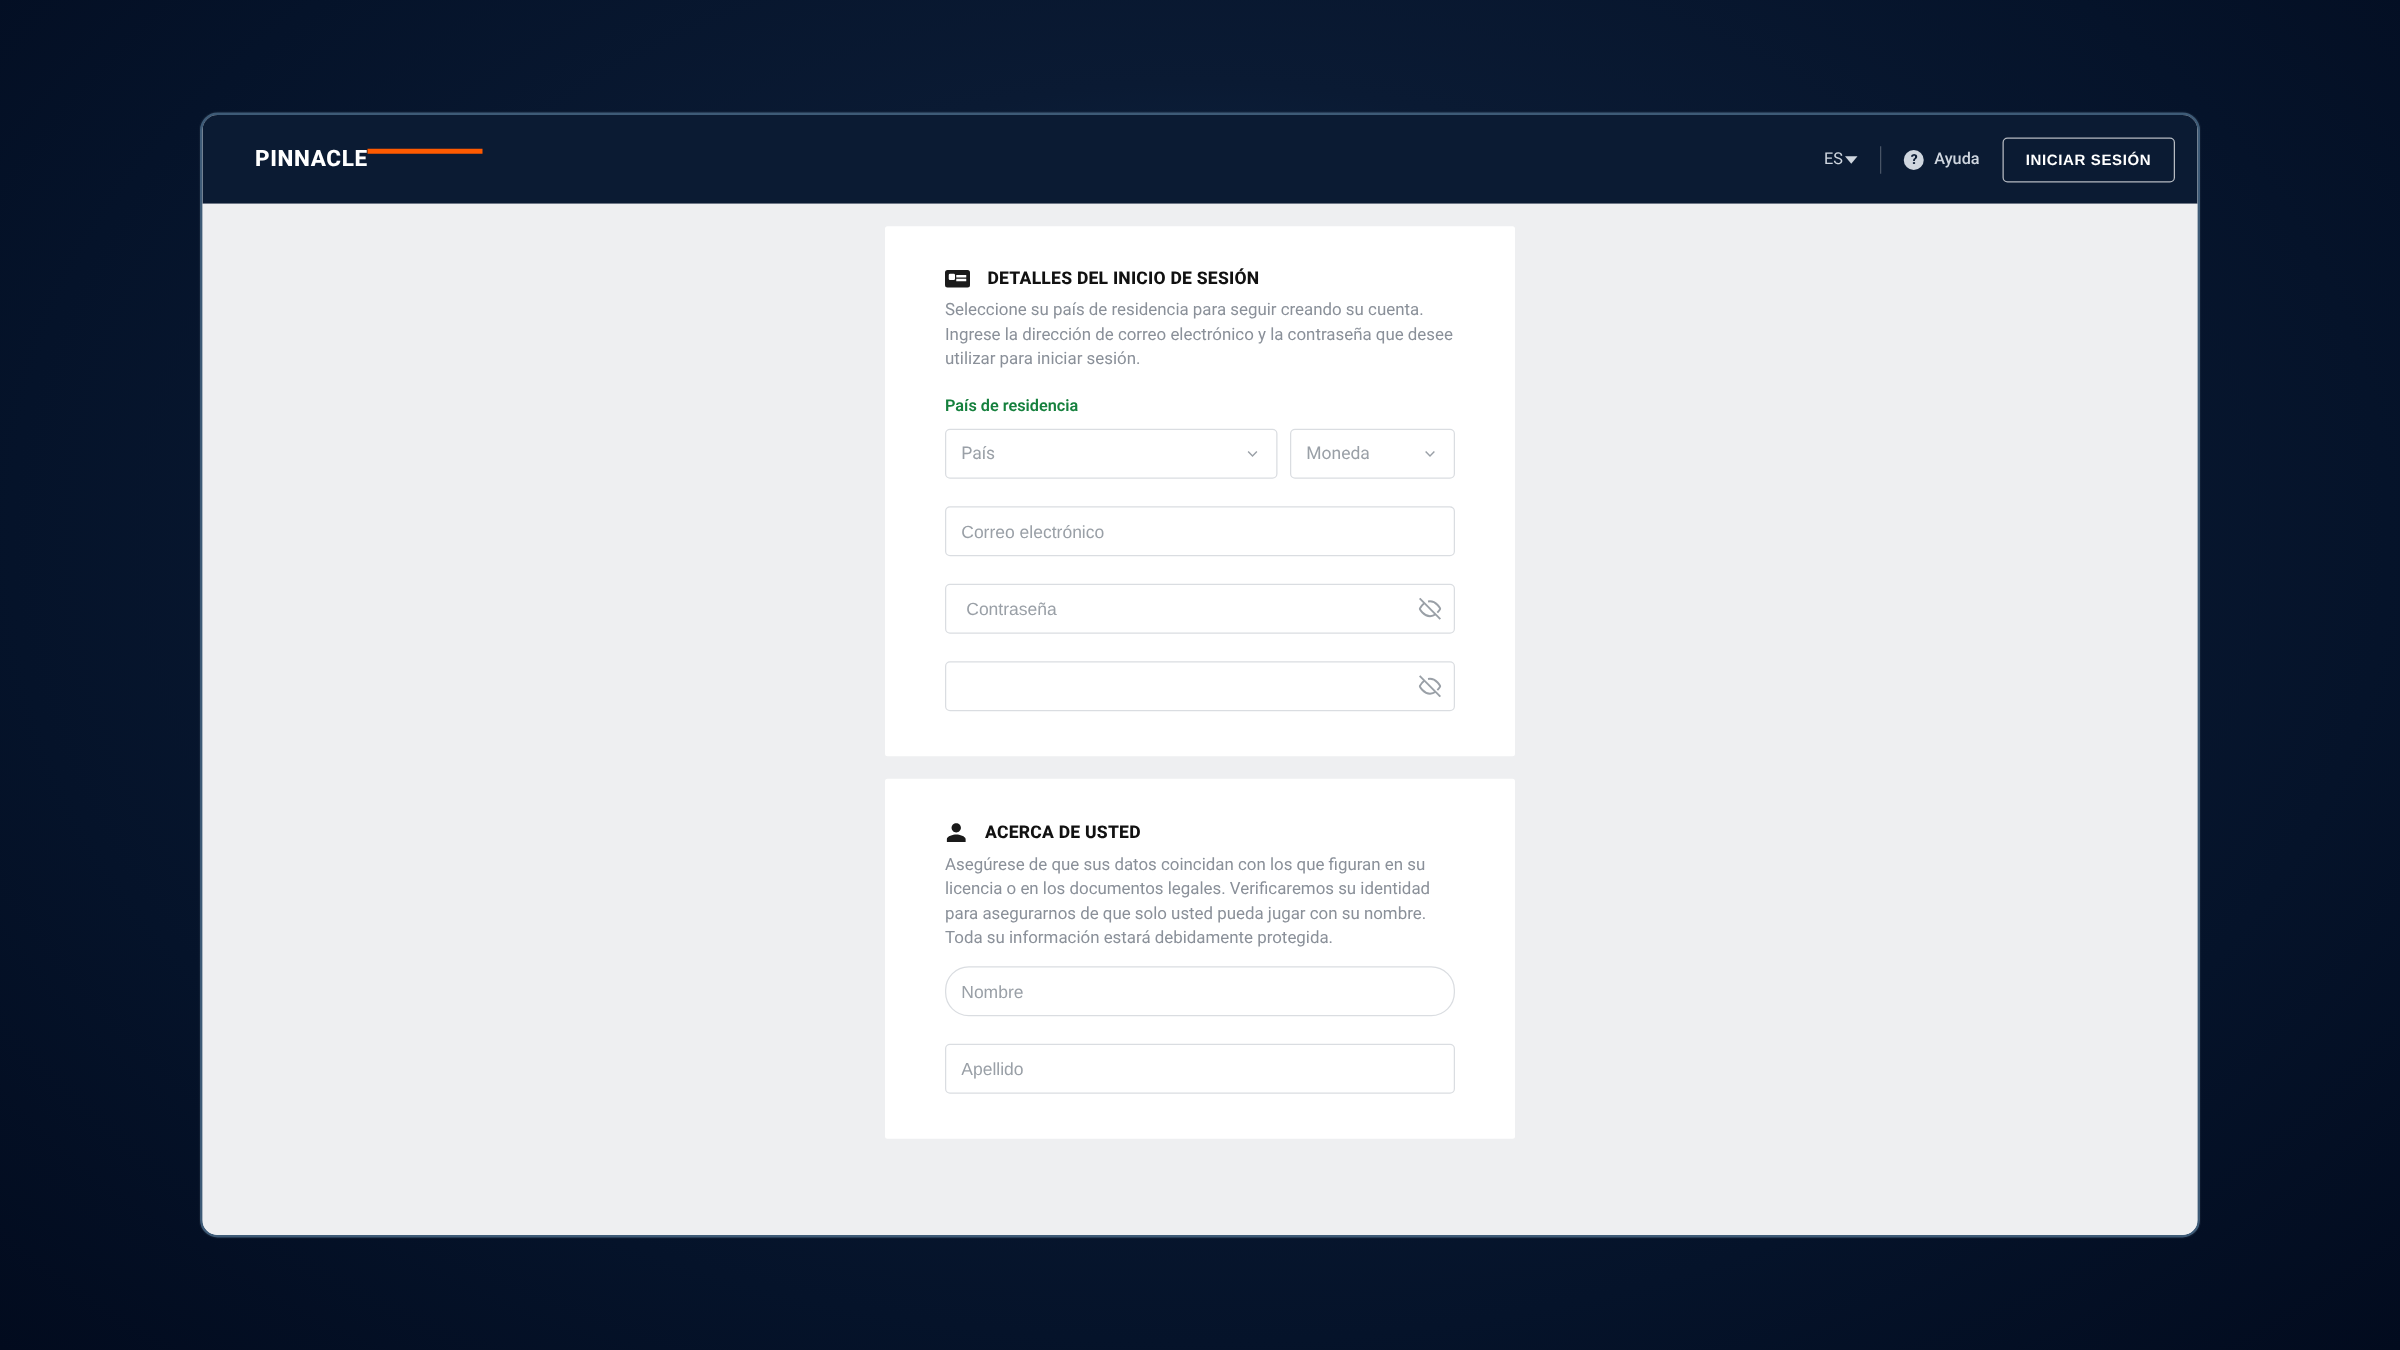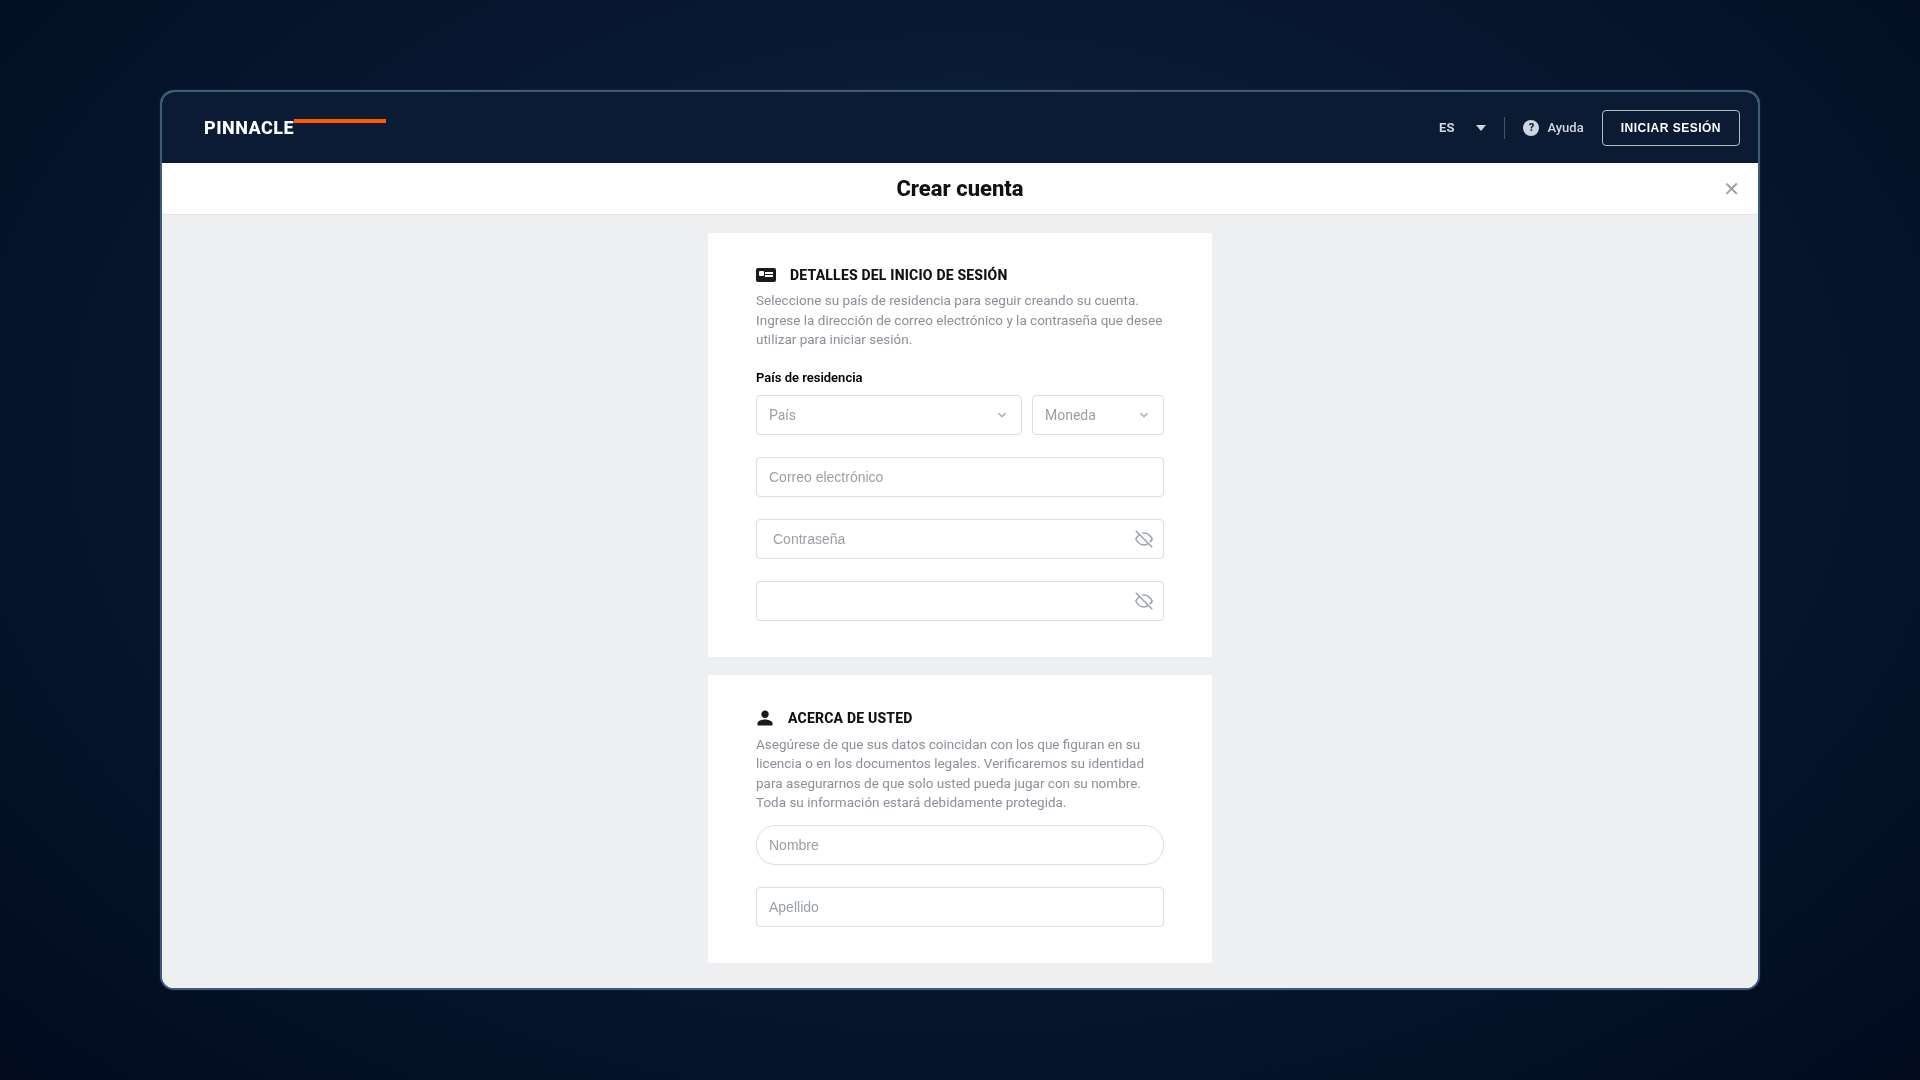--- a/index.html
+++ b/index.html
@@ -27,21 +27,21 @@
   .logo {
     display: inline-flex; flex-direction: row; align-items: flex-start;
   }
   .logo-text {
     font-weight: 800; font-size: 18px; letter-spacing: 0.5px; color: #fff;
   }
   .logo-underline {
     width: 92px; height: 4px; background: #ff5a00; margin-top: 2px;
   }
   .topbar-right { display: flex; align-items: center; gap: 18px; }
-  .lang { display: inline-flex; align-items: center; gap: 22px; color: #cfd6df; font-size: 13px; font-weight: 700; cursor: pointer; }
+  .lang { display: inline-flex; align-items: center; gap: 2px; color: #cfd6df; font-size: 13px; font-weight: 400; cursor: pointer; }
   .caret-down {
     width: 0; height: 0; border-left: 5px solid transparent; border-right: 5px solid transparent; border-top: 6px solid #cfd6df;
   }
   .vr { width: 1px; height: 22px; background: rgba(255,255,255,0.25); }
   .help { display: inline-flex; align-items: center; gap: 8px; color: #cfd6df; font-size: 13px; font-weight: 500; cursor: pointer; }
   .help-icon {
     width: 16px; height: 16px; border-radius: 50%; background: #cfd6df; color: #0b1b33;
     display: inline-flex; align-items: center; justify-content: center; font-weight: 800; font-size: 11px;
   }
   .login-btn {
@@ -77,21 +77,21 @@
   }
   .section-icon.card-id::before {
     content: ""; position: absolute; right: 3px; top: 4px; width: 8px; height: 2px; background: #fff; box-shadow: 0 3px 0 #fff;
   }
   .section-icon.person {
     width: 18px; height: 18px; background: transparent; border-radius: 0;
   }
   .section-icon.person svg { display: block; }
   .section-title { font-size: 14px; font-weight: 800; color: #111; letter-spacing: 0.2px; }
   .section-desc { margin-top: 8px; color: #8a9099; font-size: 13.5px; line-height: 1.45; }
-  .field-label { margin-top: 20px; font-size: 13px; color: #000000; font-weight: 600; }
+  .field-label { margin-top: 20px; font-size: 13px; color: #15803d; font-weight: 600; }
   .row { display: flex; gap: 10px; margin-top: 10px; }
   .select, .input {
     border: 1px solid #dadde1; border-radius: 4px; height: 40px; background: #fff;
     display: flex; align-items: center; padding: 0 12px; color: #9aa0a7; font-size: 14px;
   }
   .select { justify-content: space-between; cursor: pointer; }
   .select .chev { color: #9aa0a7; }
   .select.country { flex: 1; }
   .select.currency { width: 132px; }
   .input { width: 100%; margin-top: 12px; position: relative; }
@@ -121,24 +121,20 @@
       </div>
       <div class="vr"></div>
       <div class="help">
         <span class="help-icon">?</span>
         <span>Ayuda</span>
       </div>
       <button class="login-btn">INICIAR SESIÓN</button>
     </div>
   </div>
 
-  <div class="titlebar">
-    <h1>Crear cuenta</h1>
-    <span class="close-x">✕</span>
-  </div>
 
   <div class="content">
 
     <div class="card">
       <div class="section-head">
         <span class="section-icon card-id"></span>
         <span class="section-title">DETALLES DEL INICIO DE SESIÓN</span>
       </div>
       <p class="section-desc">Seleccione su país de residencia para seguir creando su cuenta. Ingrese la dirección de correo electrónico y la contraseña que desee utilizar para iniciar sesión.</p>
 

